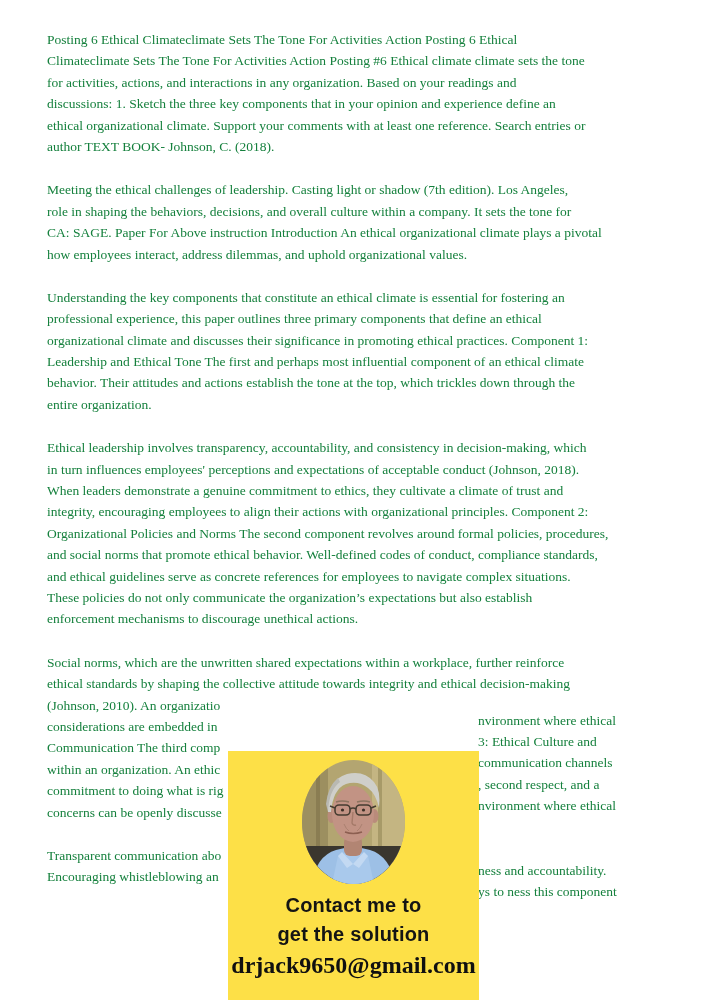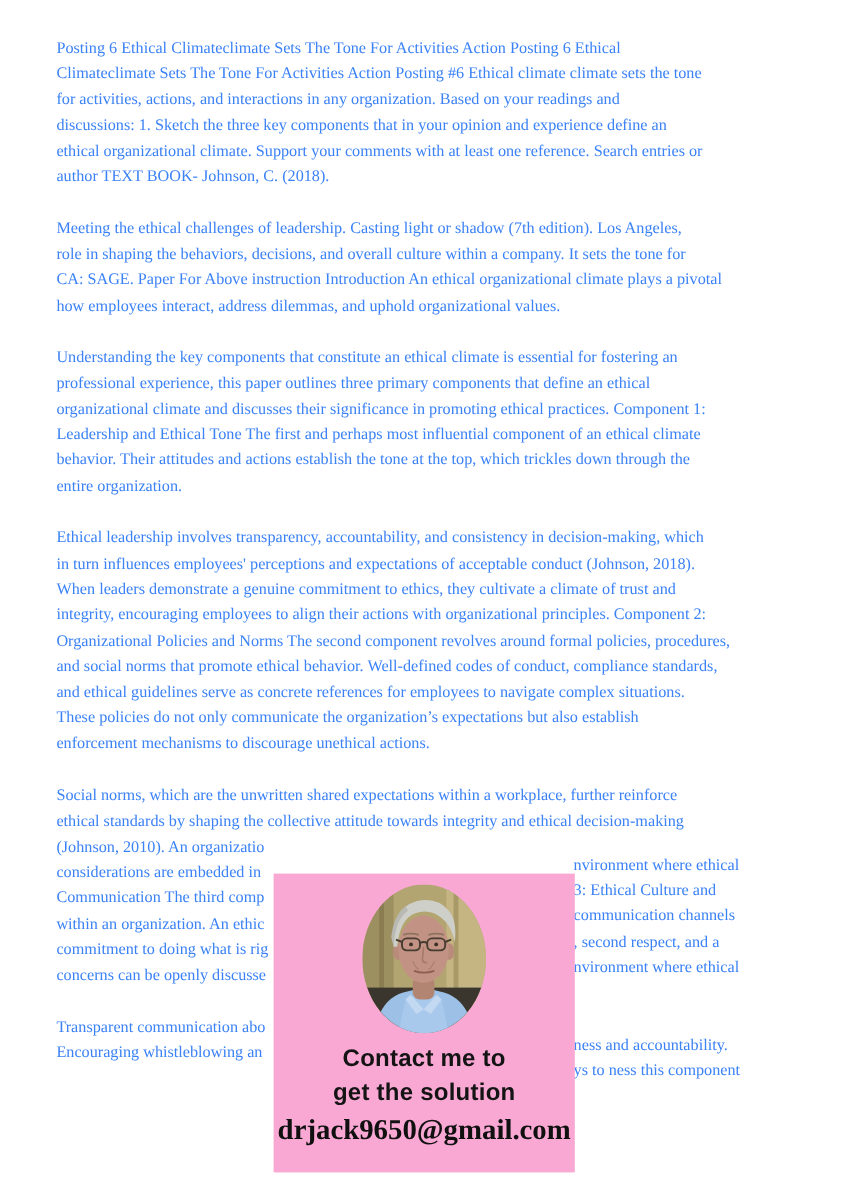--- a/index.html
+++ b/index.html
@@ -11,21 +11,21 @@
     overflow: hidden;
     font-family: "Liberation Serif", serif;
   }
   .doc {
     position: absolute;
     left: 47px;
     top: 29px;
     width: 616px;
     font-size: 13.5px;
     line-height: 21.4px;
-    color: #3b82f6;
+    color: #15803d;
   }
   .para { margin: 0 0 22px 0; }
   .para:last-child { margin-bottom: 0; }
   .line { position: relative; white-space: nowrap; height: 21.4px; }
   .line .right-frag { position: absolute; left: 431px; top: 15px; white-space: nowrap; }
   .overlay {
     position: absolute;
     left: 228px;
     top: 728px;
     width: 251px;
@@ -108,21 +108,21 @@
         <div class="line"><span>within an organization. An ethic</span><span class="right-frag">, second respect, and a</span></div>
         <div class="line"><span>commitment to doing what is rig</span><span class="right-frag">nvironment where ethical</span></div>
         <div class="line"><span>concerns can be openly discusse</span><span class="right-frag"></span></div>
       </div>
       <div class="para">
         <div class="line"><span>Transparent communication abo</span><span class="right-frag">ness and accountability.</span></div>
         <div class="line"><span>Encouraging whistleblowing an</span><span class="right-frag">ys to ness this component</span></div>
       </div>
     </div>
 
-  <div class="overlay" id="overlay" style="background: #f9a8d4;">
+  <div class="overlay" id="overlay" style="background: #fde047; margin-top: 23px;">
     <div class="photo">
       <svg viewBox="0 0 103 124" xmlns="http://www.w3.org/2000/svg">
         <defs>
           <clipPath id="ov">
               <ellipse cx="51.5" cy="62" rx="51.5" ry="62"></ellipse>
             </clipPath>
         </defs>
         <g clip-path="url(#ov)">
           <rect width="103" height="124" fill="#b3a571"></rect>
           <rect x="0" width="26" height="124" fill="#9c8f60"></rect>

